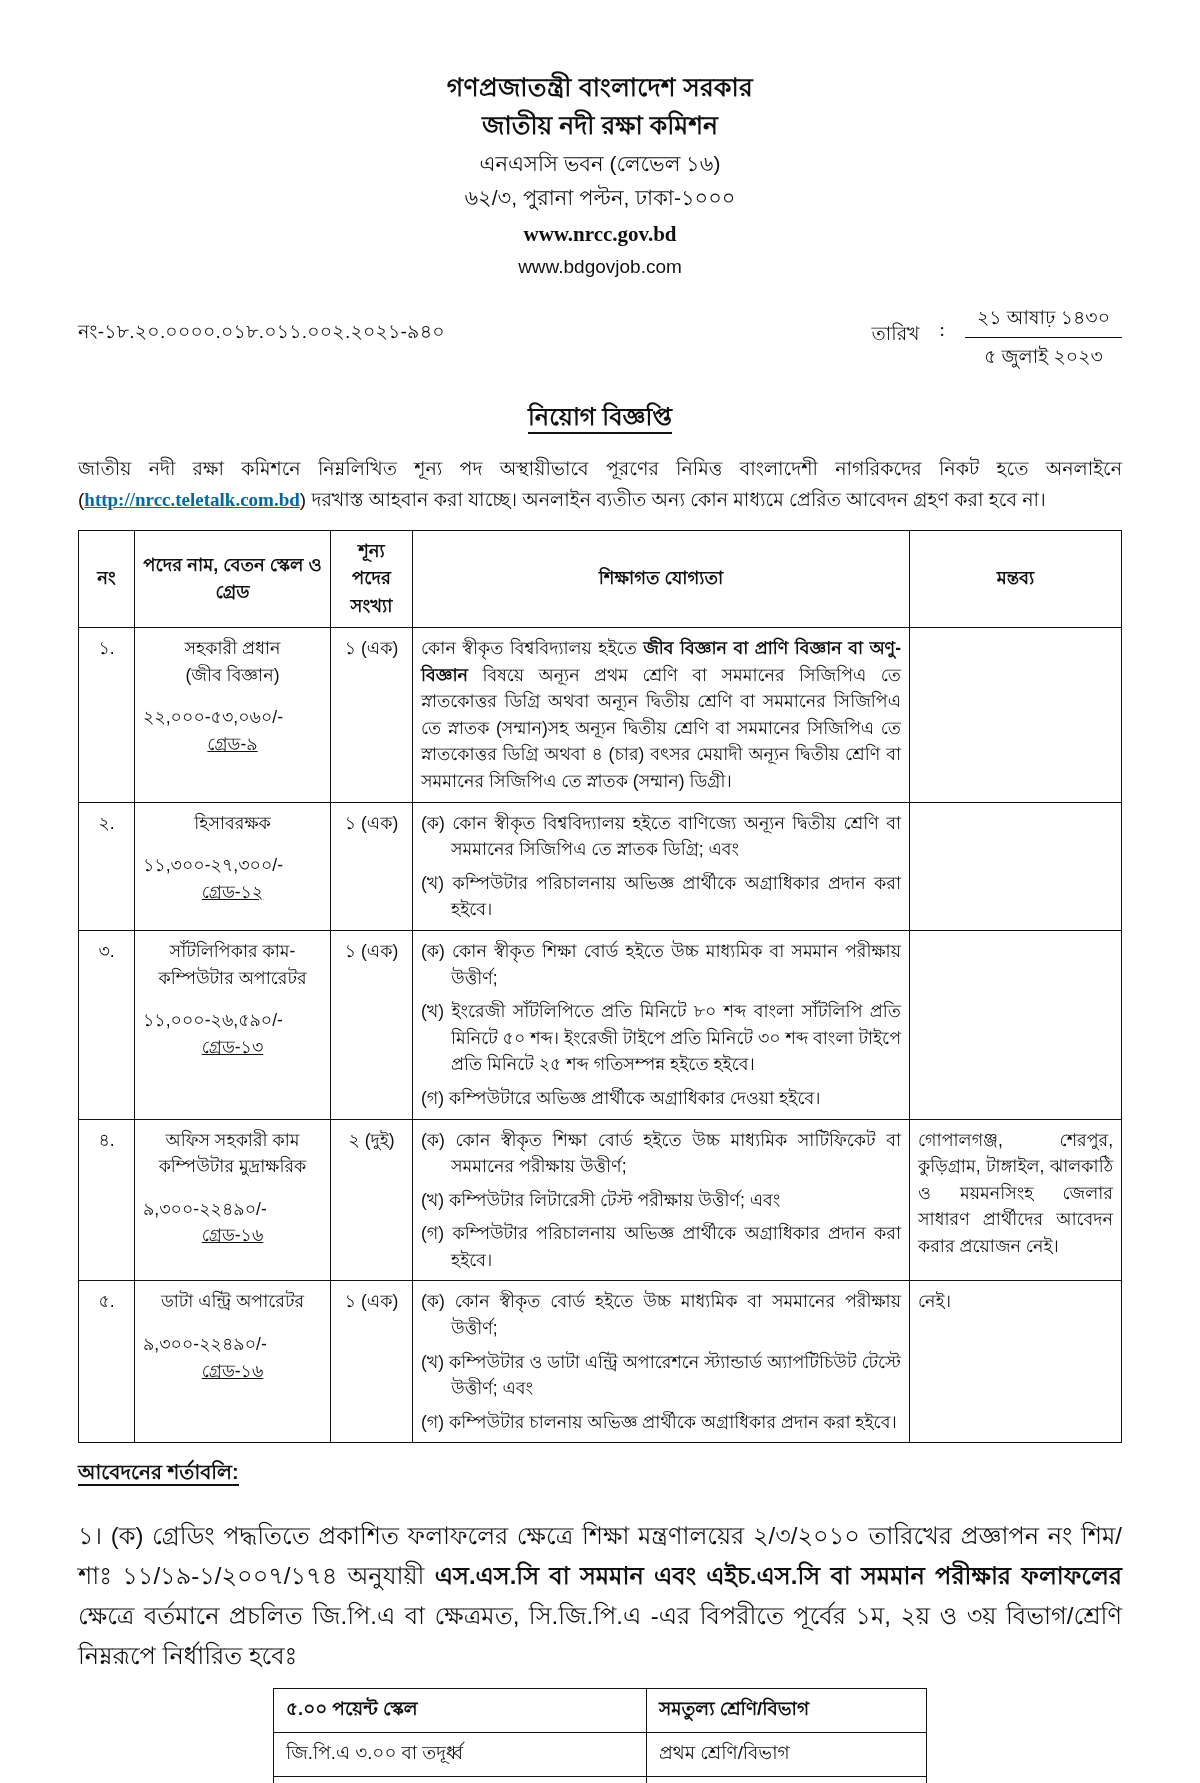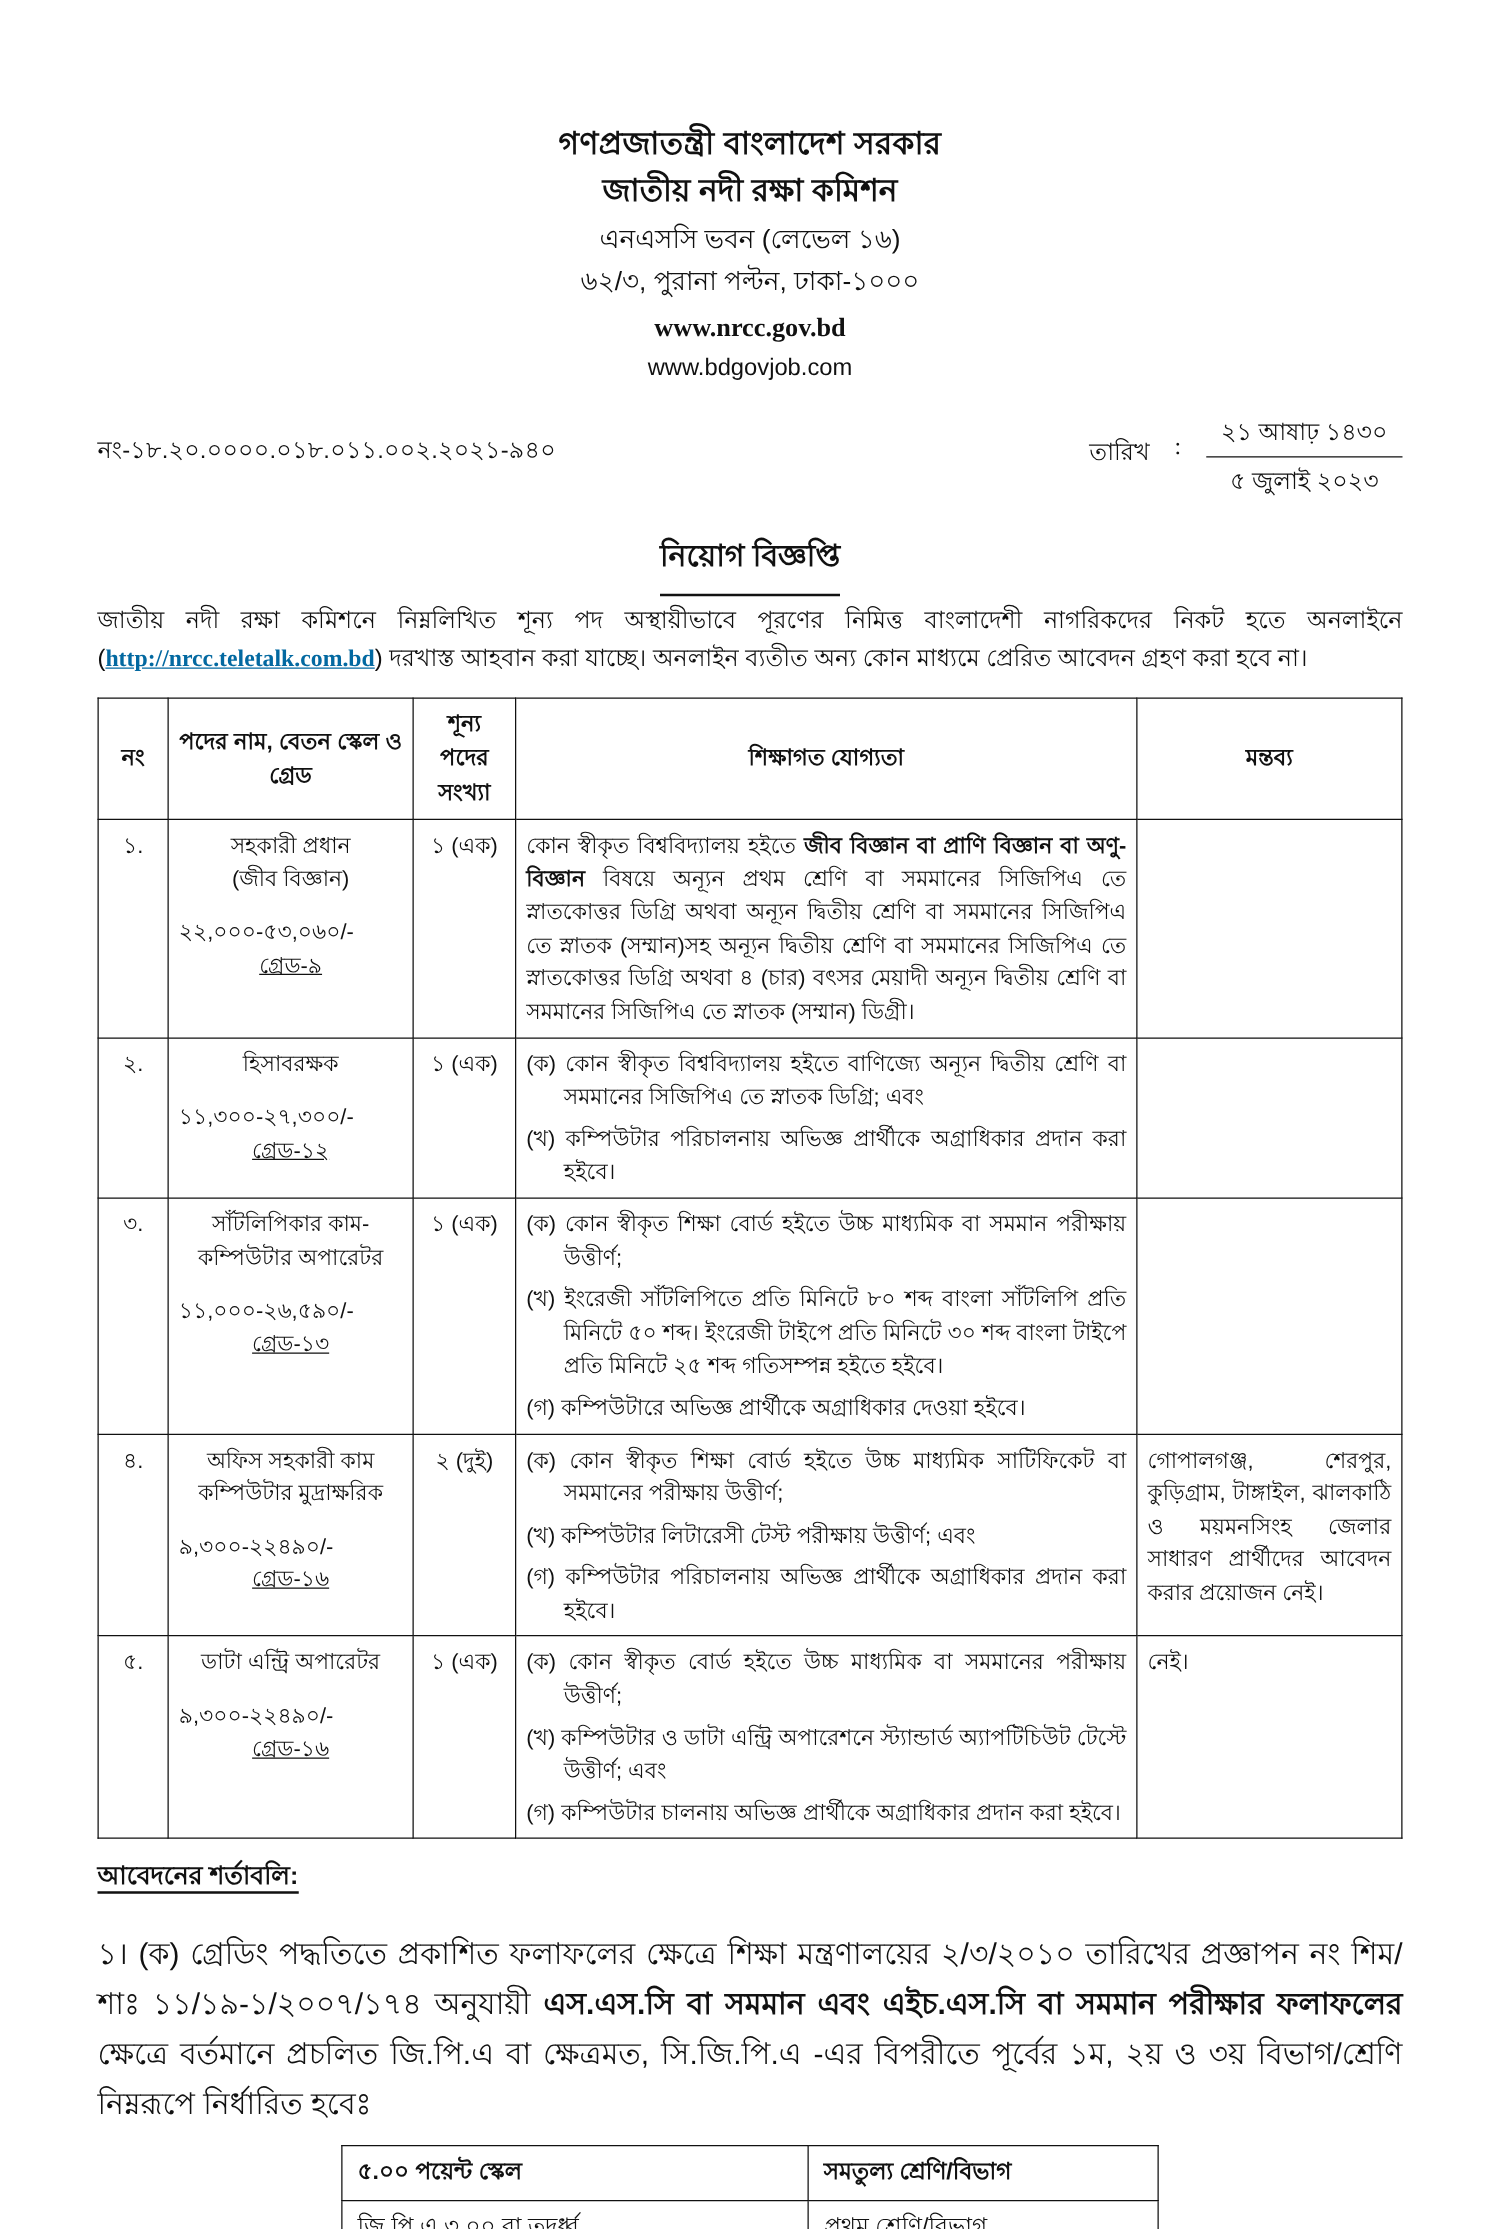--- a/index.html
+++ b/index.html
@@ -15,21 +15,21 @@
     position:relative;
     width:1200px;
     min-height:1783px;
     box-sizing:border-box;
     padding:70px 78px 40px 78px;
     background:#fff;
   }
 
   
   .letterhead{text-align:center;line-height:1.42;}
-  .lh-1{font-size:25px;font-weight:bold;font-family:"Liberation Sans","DejaVu Sans",sans-serif;letter-spacing:.3px;margin-top:28px;}
+  .lh-1{font-size:25px;font-weight:bold;font-family:"Liberation Sans","DejaVu Sans",sans-serif;letter-spacing:.3px;}
   .lh-2{font-size:25px;font-weight:bold;font-family:"Liberation Sans","DejaVu Sans",sans-serif;margin-top:2px;}
   .lh-3{font-size:21px;font-family:"Liberation Sans","DejaVu Sans",sans-serif;margin-top:6px;}
   .lh-4{font-size:21px;font-family:"Liberation Sans","DejaVu Sans",sans-serif;margin-top:4px;}
   .lh-web1{font-size:21px;font-weight:bold;font-family:"Liberation Serif","DejaVu Serif",serif;margin-top:7px;}
   .lh-web2{font-size:19px;font-family:"Liberation Sans","DejaVu Sans",sans-serif;margin-top:5px;}
 
   
   .memo-row{
     display:flex;align-items:flex-start;justify-content:space-between;
     margin-top:22px;
@@ -41,21 +41,21 @@
   .memo-date-vals{text-align:center;}
   .memo-date-vals .d1{font-size:19px;font-family:"Liberation Sans","DejaVu Sans",sans-serif;padding:0 12px 2px 12px;border-bottom:1.6px solid #111;}
   .memo-date-vals .d2{font-size:19px;font-family:"Liberation Sans","DejaVu Sans",sans-serif;padding-top:4px;}
 
   
   .doc-title{
     text-align:center;font-size:24px;font-weight:bold;
     font-family:"Liberation Sans","DejaVu Sans",sans-serif;
     margin-top:24px;
   }
-  .doc-title span{border-bottom:2px solid #111;padding-bottom:16px;}
+  .doc-title span{border-bottom:2px solid #111;padding-bottom:2px;}
 
   .intro{
     margin-top:16px;font-size:19px;line-height:1.62;text-align:justify;
     font-family:"Liberation Sans","DejaVu Sans",sans-serif;
   }
   .intro .url{color:#0369a1;font-weight:bold;text-decoration:underline;font-family:"Liberation Serif","DejaVu Serif",serif;}
 
   
   table.main{
     width:100%;border-collapse:collapse;margin-top:14px;

